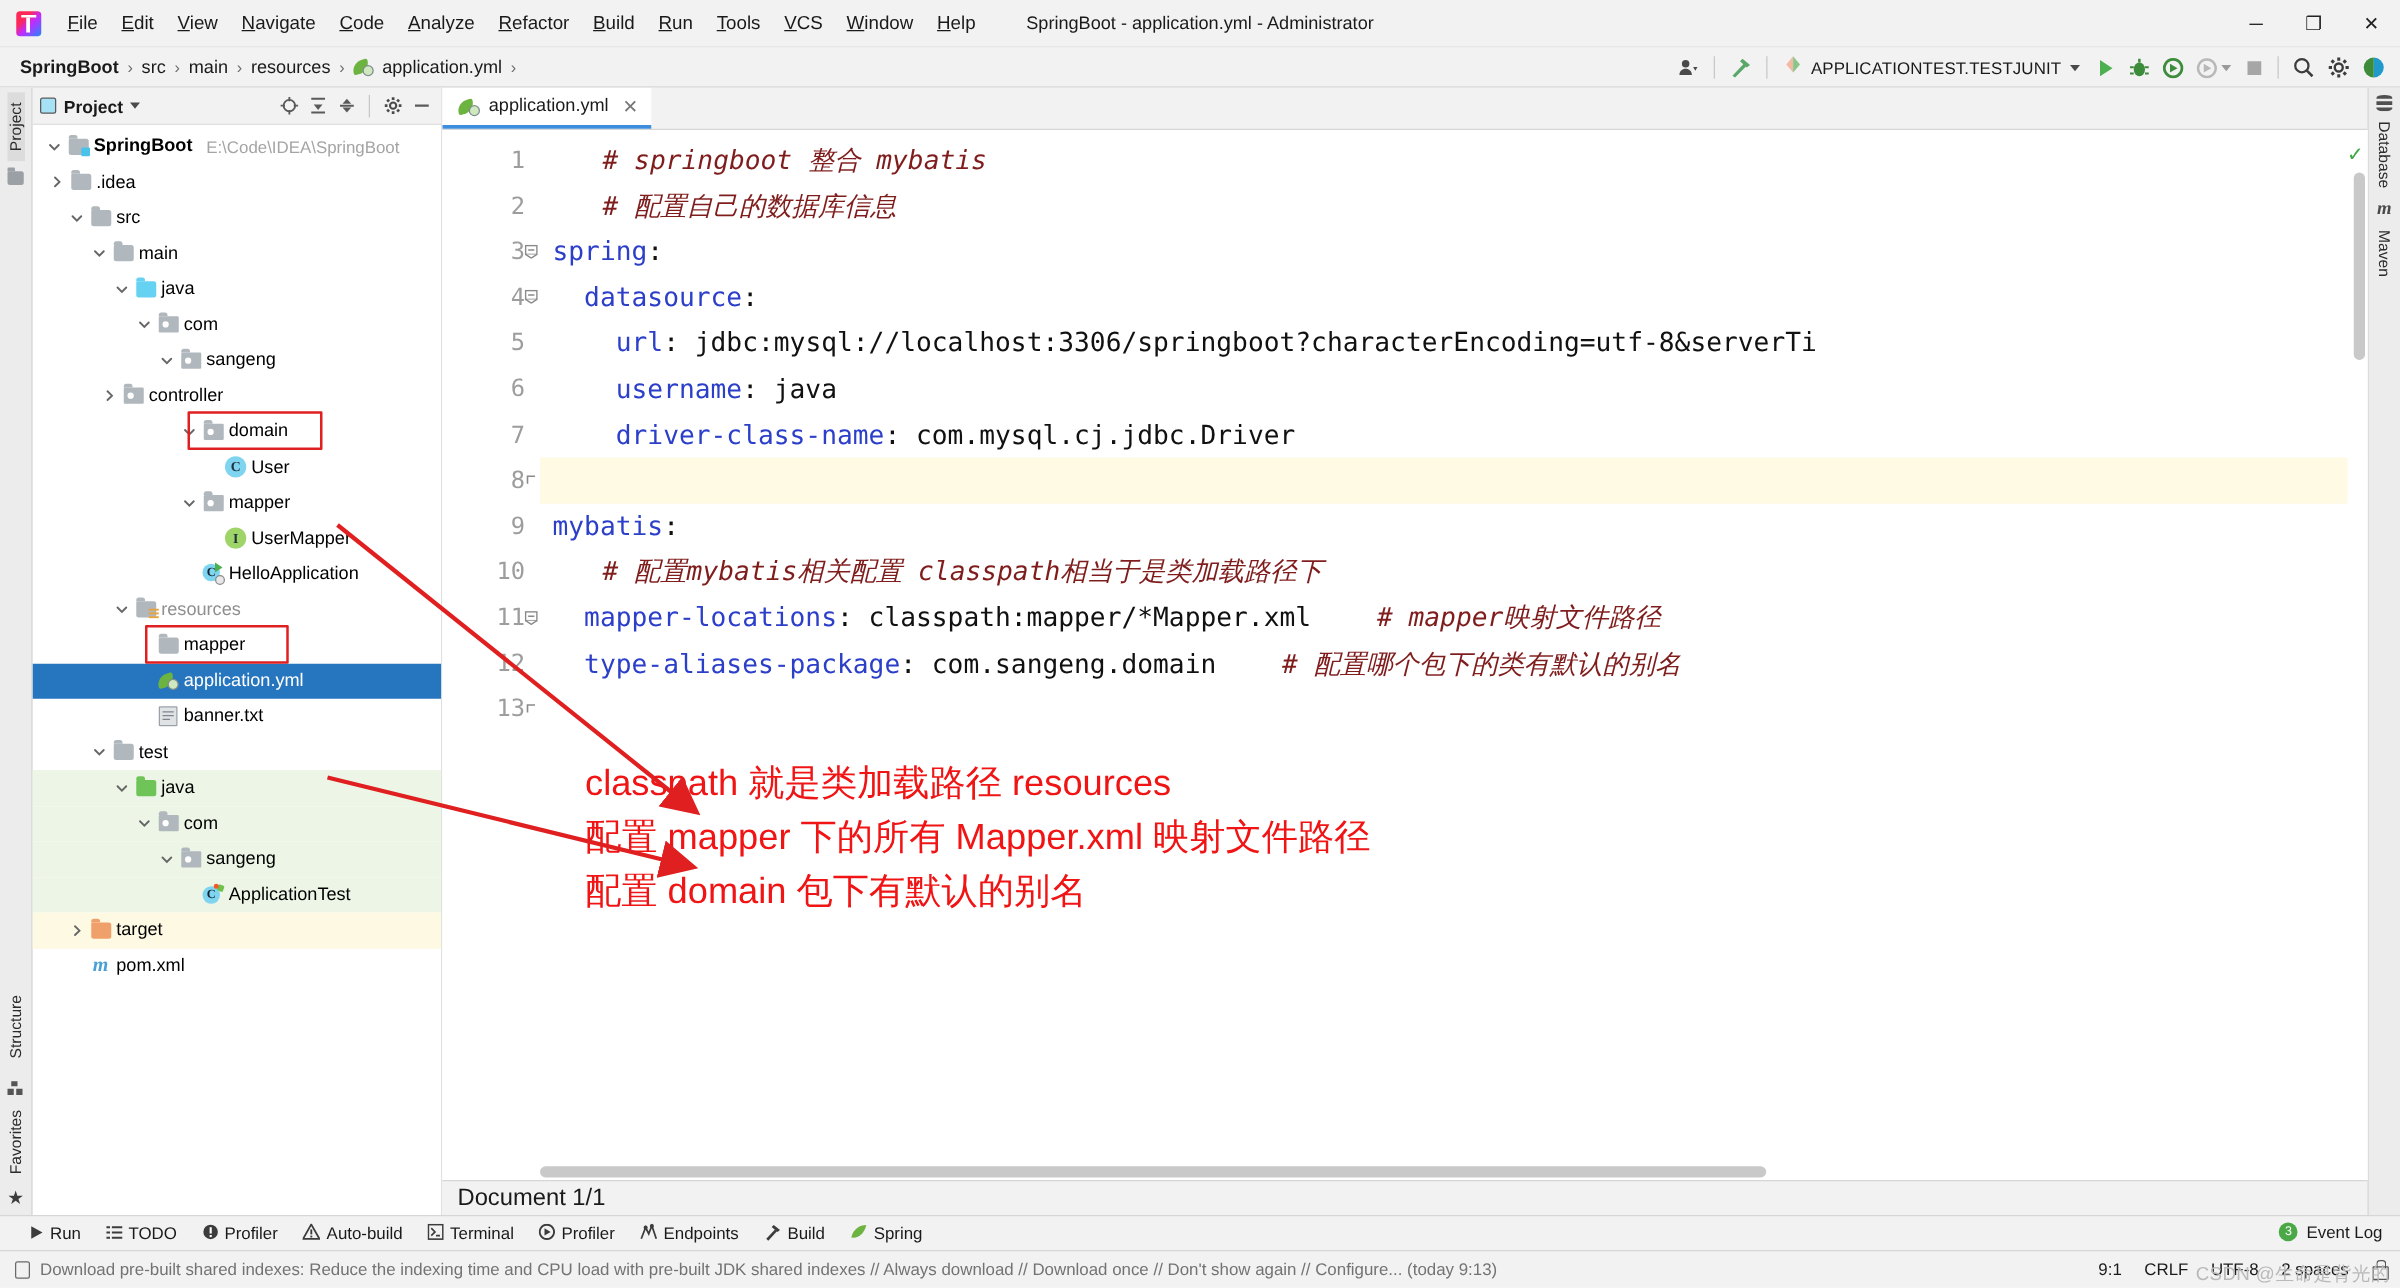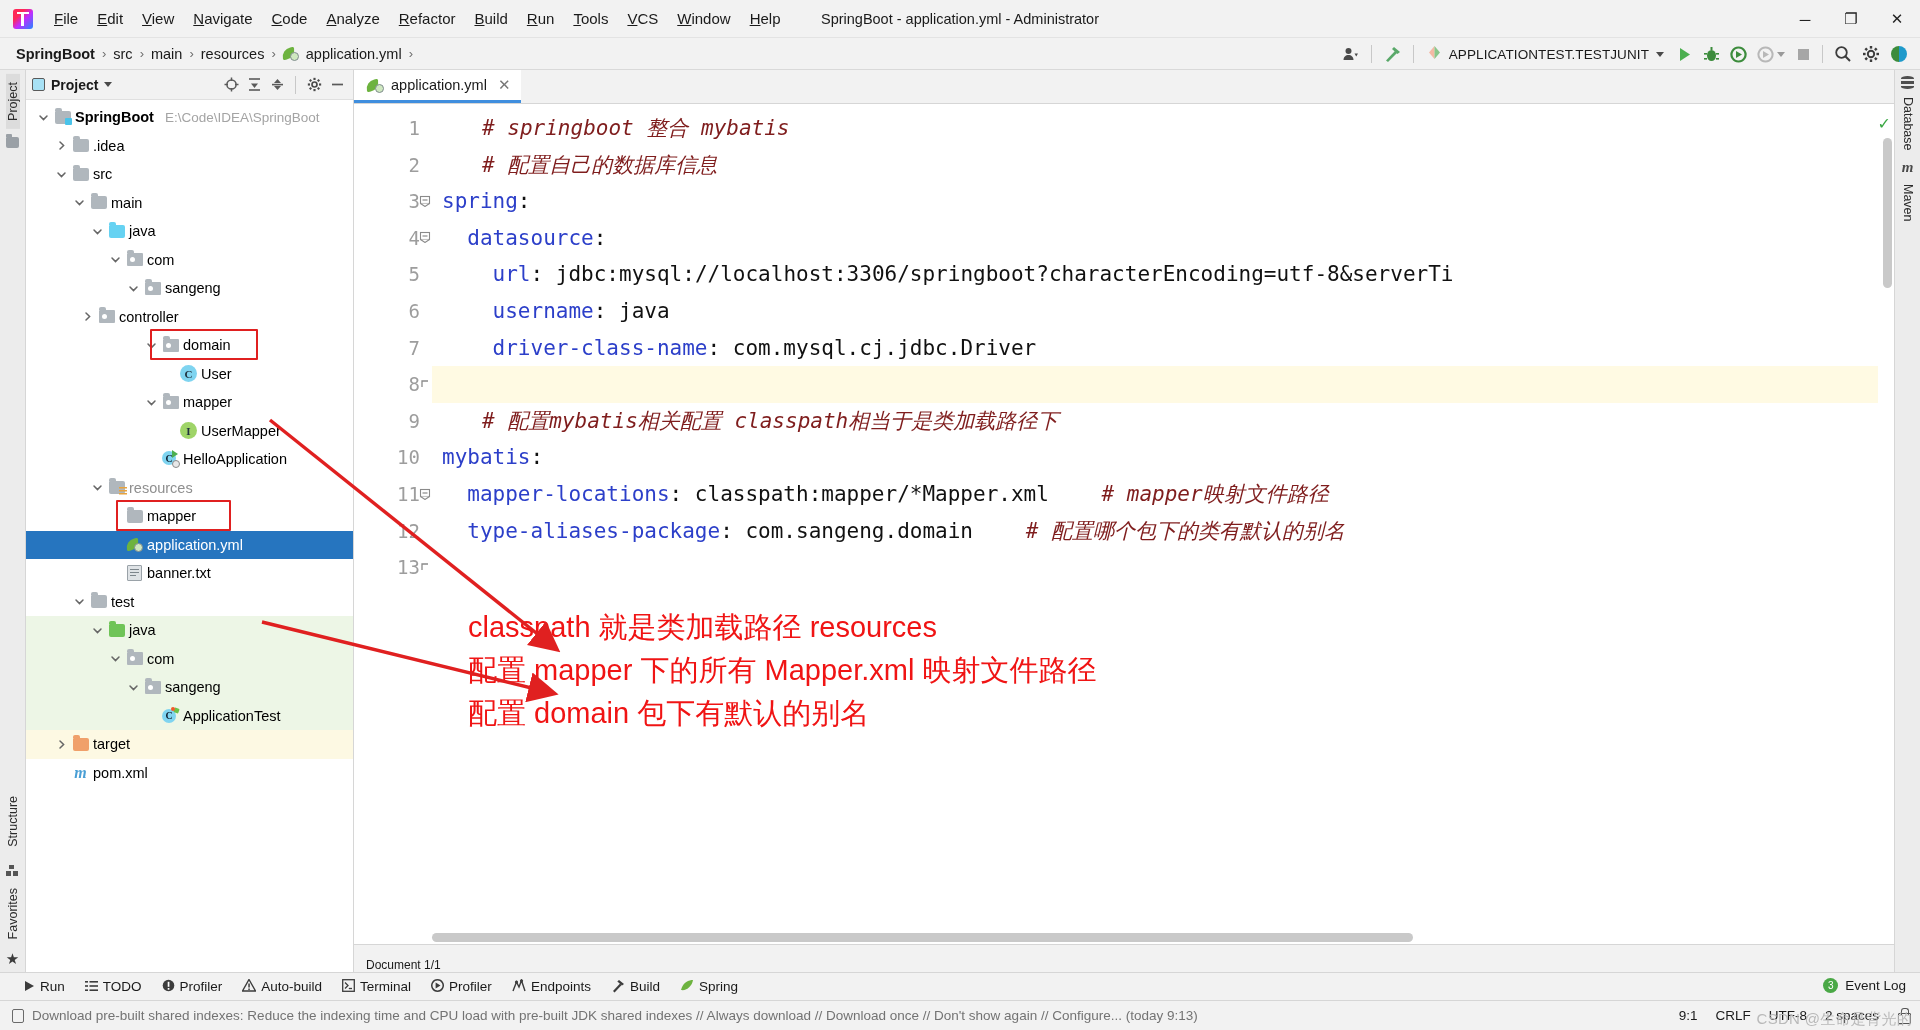--- a/index.html
+++ b/index.html
@@ -305,22 +305,22 @@
     position: absolute; left: 78px; right: 20px; bottom: 2px; height: 9px;
   }
   .editor-hscroll .thumb { height: 9px; background: #c9c9c9; border-radius: 5px; width: 68%; }
 
   .right-marks { position: absolute; right: 0; top: 0; width: 16px; height: 100%; background: #fff; }
   .check-mark { position: absolute; right: 3px; top: 10px; color: #3aa843; font-size: 16px; }
   .v-scroll { position: absolute; right: 2px; top: 34px; width: 9px; height: 150px; background: #c9c9c9; border-radius: 5px; }
 
   .editor-status {
     height: 28px; flex: 0 0 28px; background: #f2f2f2; border-top: 1px solid #d6d6d6;
-    display: flex; align-items: flex-end; padding-left: 12px;
-    font-size: 12px; color: #1a1a1a;
+    display: flex; align-items: center; padding-left: 12px;
+    font-size: 19px; color: #1a1a1a;
   }
 
   
   .right-strip {
     width: 26px; flex: 0 0 26px; background: #ececec; border-left: 1px solid #d6d6d6;
     display: flex; flex-direction: column; align-items: center; padding-top: 6px; gap: 2px;
   }
   .rtab {
     writing-mode: vertical-rl; font-size: 12.5px; color: #2b2b2b;
     padding: 6px 0; display: flex; align-items: center; gap: 5px; cursor: default;
@@ -596,21 +596,21 @@
               <svg width="11" height="11" viewBox="0 0 11 11">
                 <path d="M2 4 L5.5 7.6 L9 4" fill="none" stroke="#666" stroke-width="1.5" stroke-linecap="round"></path>
               </svg>
             </span>
             <span class="ticon">
               <span class="ic-folder src"></span>
             </span>
             <span class="tlabel bold">SpringBoot</span>
             <span class="tpath">E:\Code\IDEA\SpringBoot</span>
           </div>
-          <div class="trow" style="padding-left: 28px;">
+          <div class="trow" style="padding-left: 12px;">
             <span class="arrow">
               <svg width="11" height="11" viewBox="0 0 11 11">
                 <path d="M4 2 L7.6 5.5 L4 9" fill="none" stroke="#666" stroke-width="1.5" stroke-linecap="round"></path>
               </svg>
             </span>
             <span class="ticon">
               <span class="ic-folder"></span>
             </span>
             <span class="tlabel">.idea</span>
           </div>
@@ -901,22 +901,22 @@
           </div>
         <div class="code-area" id="code-area">
             <div class="cl"><span class="tk-com"># springboot 整合 mybatis</span></div>
             <div class="cl"><span class="tk-com"># 配置自己的数据库信息</span></div>
             <div class="cl"><span class="tk-key">spring</span><span class="tk-plain">:</span></div>
             <div class="cl"><span class="tk-key">  datasource</span><span class="tk-plain">:</span></div>
             <div class="cl"><span class="tk-key">    url</span><span class="tk-plain">: jdbc:mysql://localhost:3306/springboot?characterEncoding=utf-8&amp;serverTi</span></div>
             <div class="cl"><span class="tk-key">    username</span><span class="tk-plain">: java</span></div>
             <div class="cl"><span class="tk-key">    driver-class-name</span><span class="tk-plain">: com.mysql.cj.jdbc.Driver</span></div>
             <div class="cl caret"><span class="tk-plain"></span></div>
+            <div class="cl"><span class="tk-key">mybatis</span><span class="tk-plain">:</span></div>
             <div class="cl"><span class="tk-com"># 配置mybatis相关配置 classpath相当于是类加载路径下</span></div>
-            <div class="cl"><span class="tk-key">mybatis</span><span class="tk-plain">:</span></div>
             <div class="cl"><span class="tk-key">  mapper-locations</span><span class="tk-plain">: classpath:mapper/*Mapper.xml </span><span class="tk-com"># mapper映射文件路径</span></div>
             <div class="cl"><span class="tk-key">  type-aliases-package</span><span class="tk-plain">: com.sangeng.domain </span><span class="tk-com"># 配置哪个包下的类有默认的别名</span></div>
             <div class="note" style="top: 501.8px;"><div>classpath 就是类加载路径 resources</div><div>配置 mapper 下的所有 Mapper.xml 映射文件路径</div><div>配置 domain 包下有默认的别名</div></div>
           </div>
         <div class="right-marks">
           <div class="check-mark">✓</div>
           <div class="v-scroll"></div>
         </div>
         <div class="editor-hscroll">
             <div class="thumb"></div>

